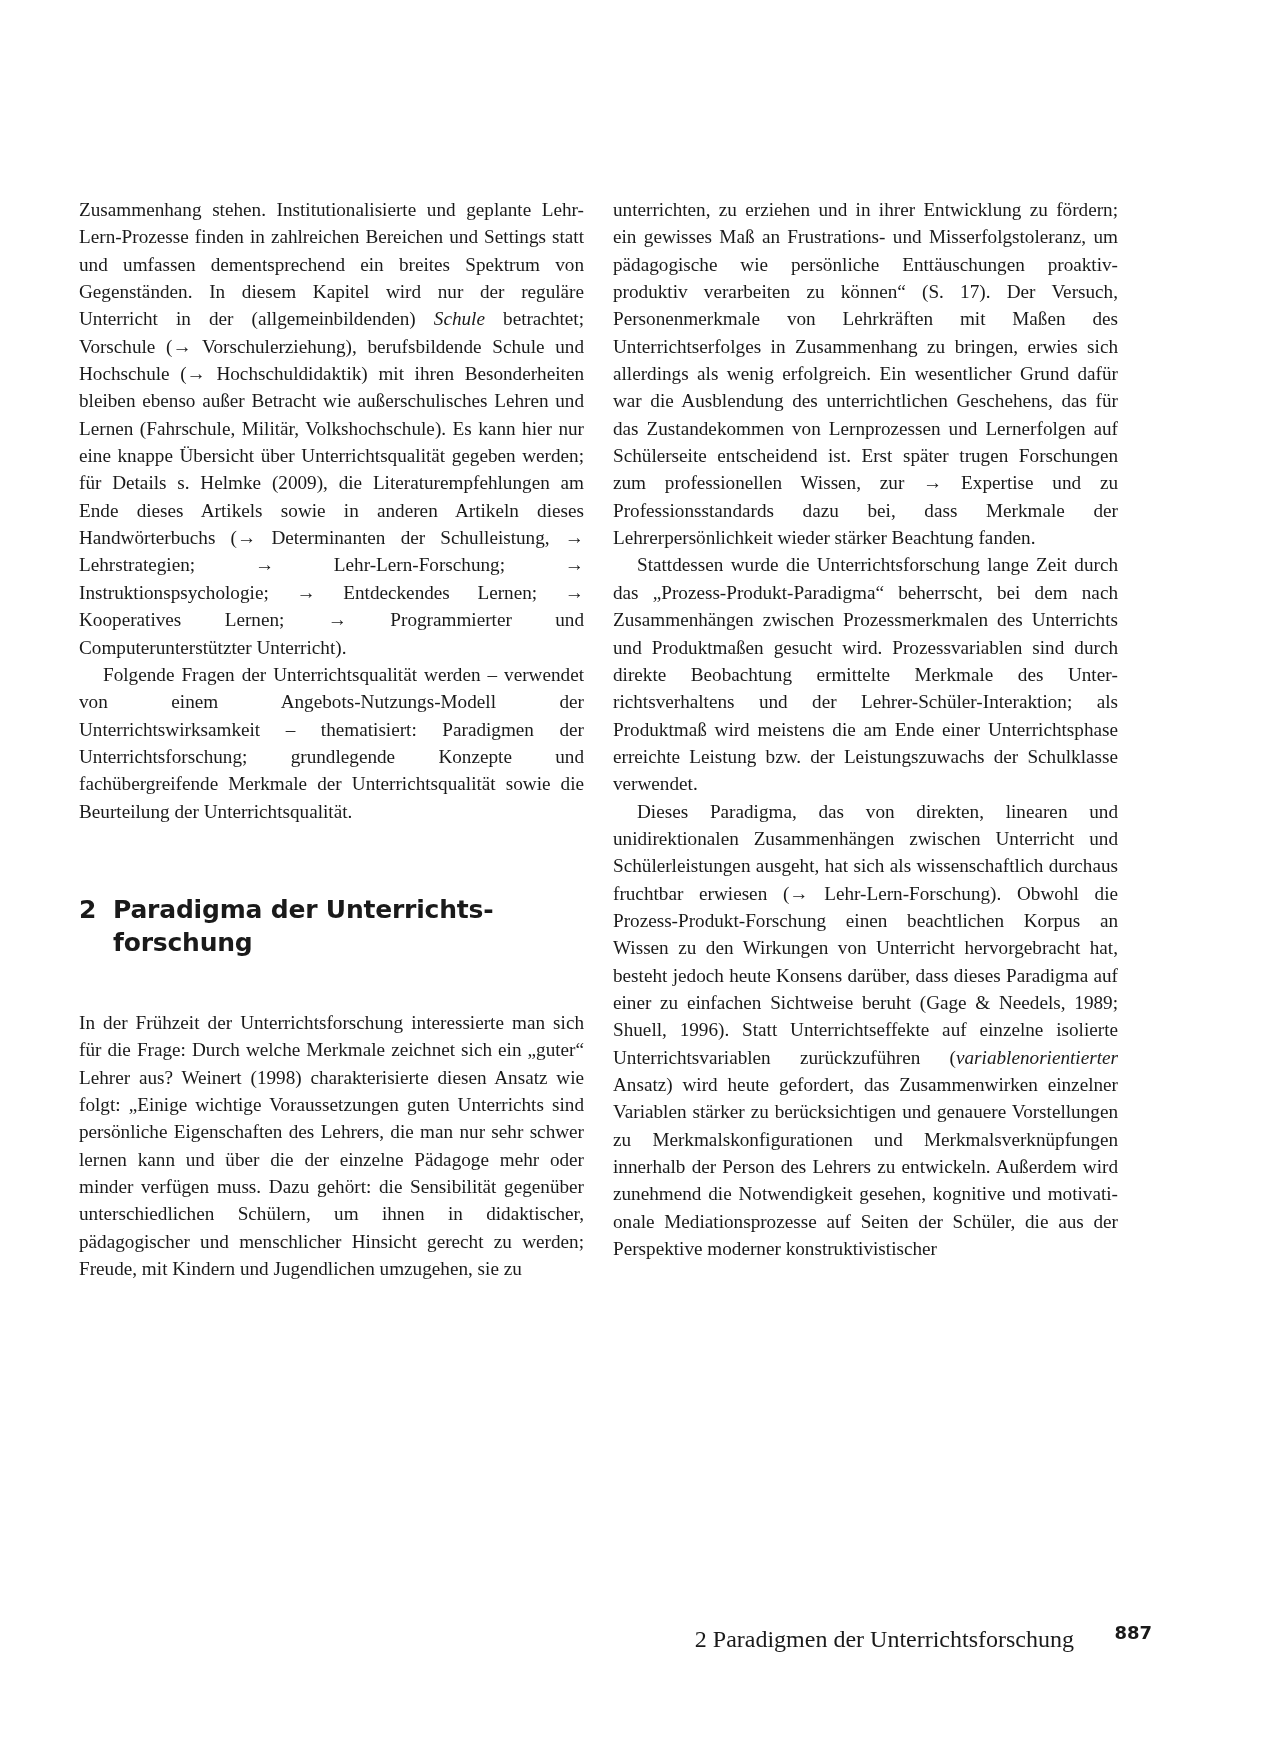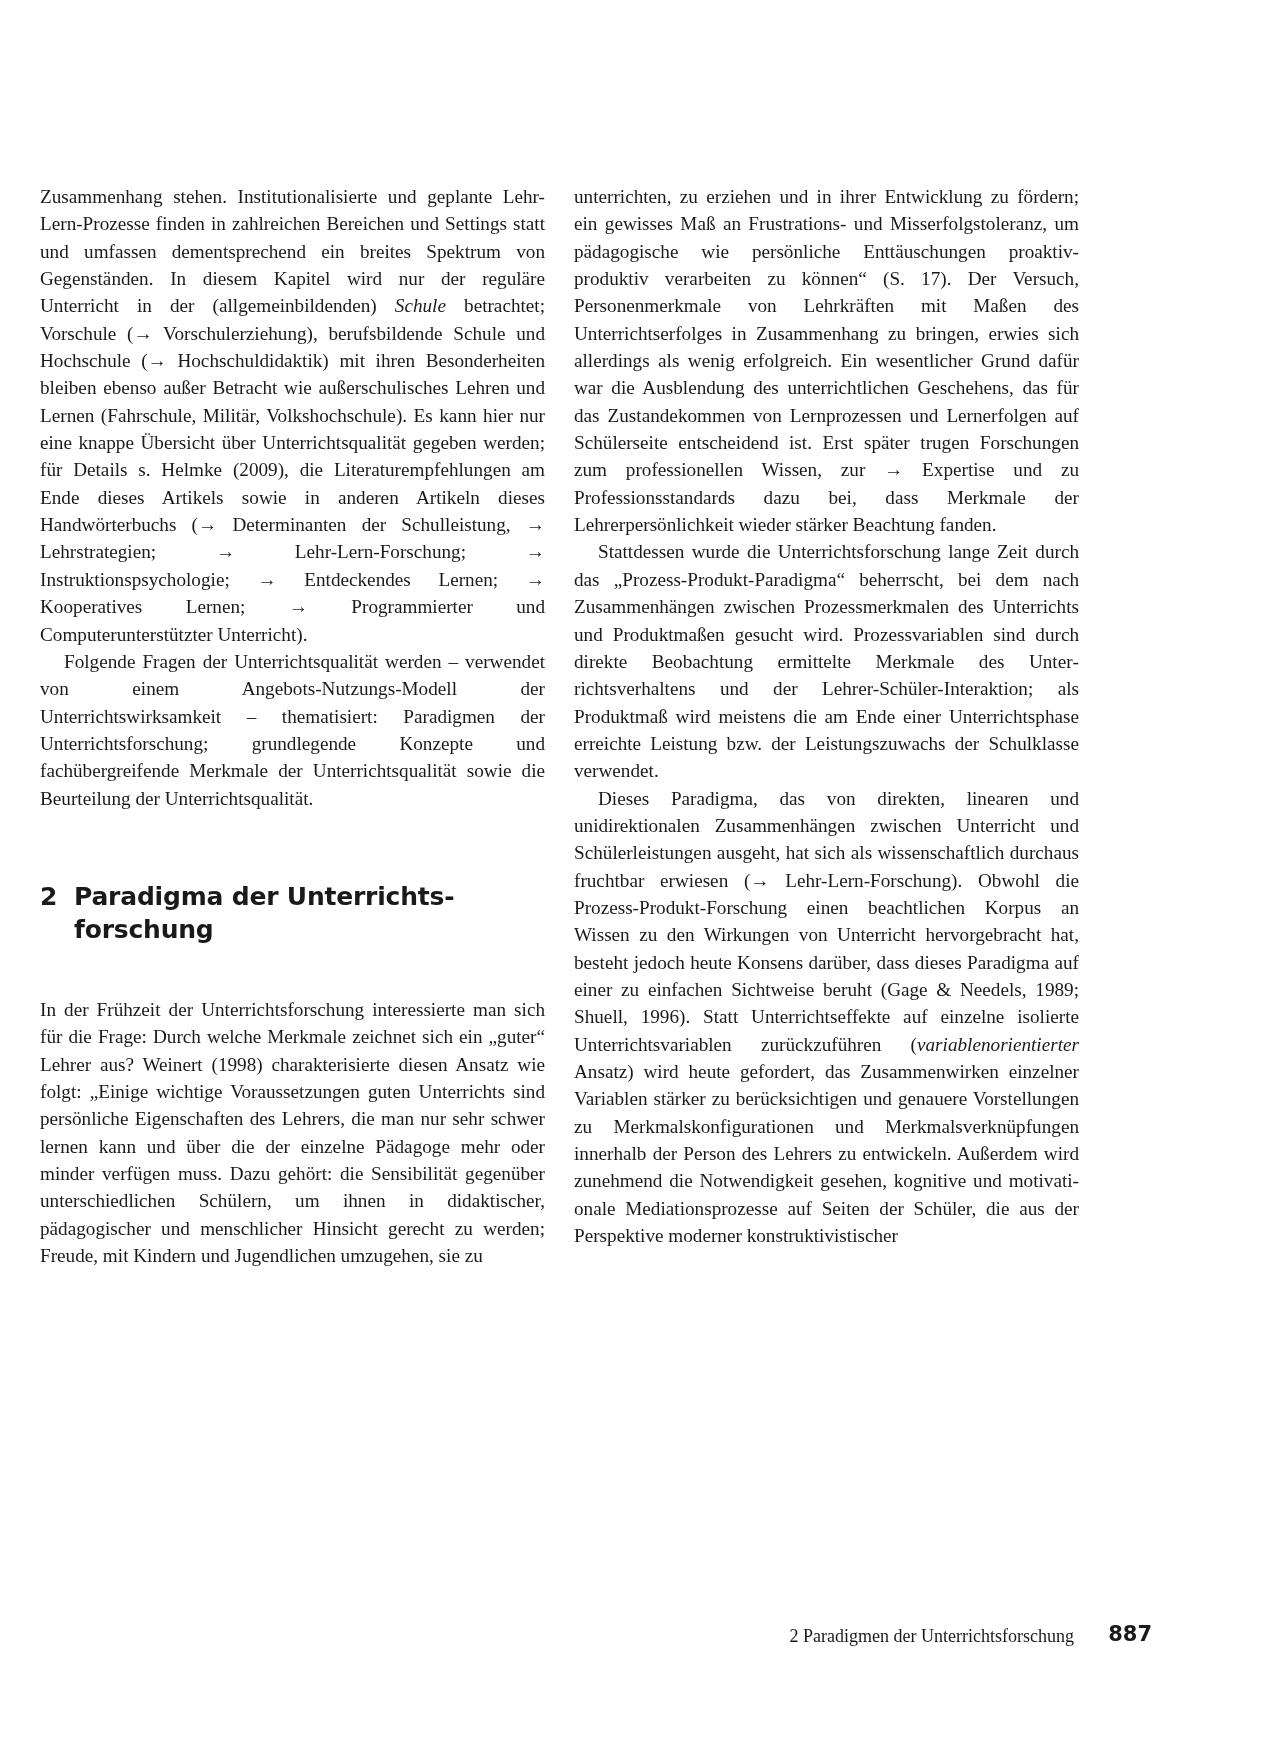--- a/index.html
+++ b/index.html
@@ -10,26 +10,27 @@
     body {
       width: 1273px;
       height: 1753px;
       position: relative;
       overflow: hidden;
       color: #1a1a1a;
       font-family: "Liberation Serif", "DejaVu Serif", serif;
     }
     .column {
       position: absolute;
-      top: 183px;
+      top: 196px;
       width: 505px;
       font-size: 19.2px;
       line-height: 27.35px;
       text-align: justify;
       hyphens: manual;
+      margin-left: 39px;
     }
     .col-left { left: 40px; }
     .col-right { left: 574px; }
     .para {
       margin: 0;
       padding: 0;
     }
     .para.indent { text-indent: 24px; }
     .para .italic { font-style: italic; }
     .section-heading {
@@ -53,30 +54,30 @@
       position: absolute;
       top: 1620px;
       left: 0;
       width: 1152px;
       height: 34px;
     }
     .footer .running-head {
       position: absolute;
       right: 78px;
       top: 6px;
-      font-size: 18px;
+      font-size: 24px;
       white-space: nowrap;
     }
     .footer .page-number {
       position: absolute;
       right: 0;
       top: 2px;
       font-family: "DejaVu Sans", "Liberation Sans", sans-serif;
       font-weight: bold;
-      font-size: 21px;
+      font-size: 18px;
     }
   </style>
 </head>
 <body>
 
 <div class="column col-left">
   <p class="para" id="lp0"><span>Zusammenhang stehen. Institutionalisierte und ge­plante Lehr-Lern-Prozesse finden in zahlreichen Bereichen und Settings statt und umfassen dement­sprechend ein breites Spektrum von Gegenständen. In diesem Kapitel wird nur der reguläre Unterricht in der (allgemeinbildenden) </span><span class="italic">Schule</span><span> betrachtet; Vorschu­le (→ Vorschulerziehung), berufsbildende Schule und Hochschule (→ Hochschuldidaktik) mit ihren Besonderheiten bleiben ebenso außer Betracht wie außerschulisches Lehren und Lernen (Fahrschule, Militär, Volkshochschule). Es kann hier nur eine knappe Übersicht über Unterrichtsqualität gegeben werden; für Details s. Helmke (2009), die Literatur­empfehlungen am Ende dieses Artikels sowie in an­deren Artikeln dieses Handwörterbuchs (→ Deter­minanten der Schulleistung, → Lehrstrategien; → Lehr-Lern-Forschung; → Instruktionspsychologie; → Entdeckendes Lernen; → Kooperatives Lernen; → Programmierter und Computerunterstützter Unter­richt).</span></p>
   <p class="para indent" id="lp1"><span>Folgende Fragen der Unterrichtsqualität werden – verwendet von einem Angebots-Nutzungs-Modell der Unterrichtswirksamkeit – thematisiert: Paradig­men der Unterrichtsforschung; grundlegende Konzepte und fachübergreifende Merkmale der Unterrichts­qualität sowie die Beurteilung der Unterrichtsquali­tät.</span></p>
   <h2 class="section-heading">
     <span class="num">2</span>

